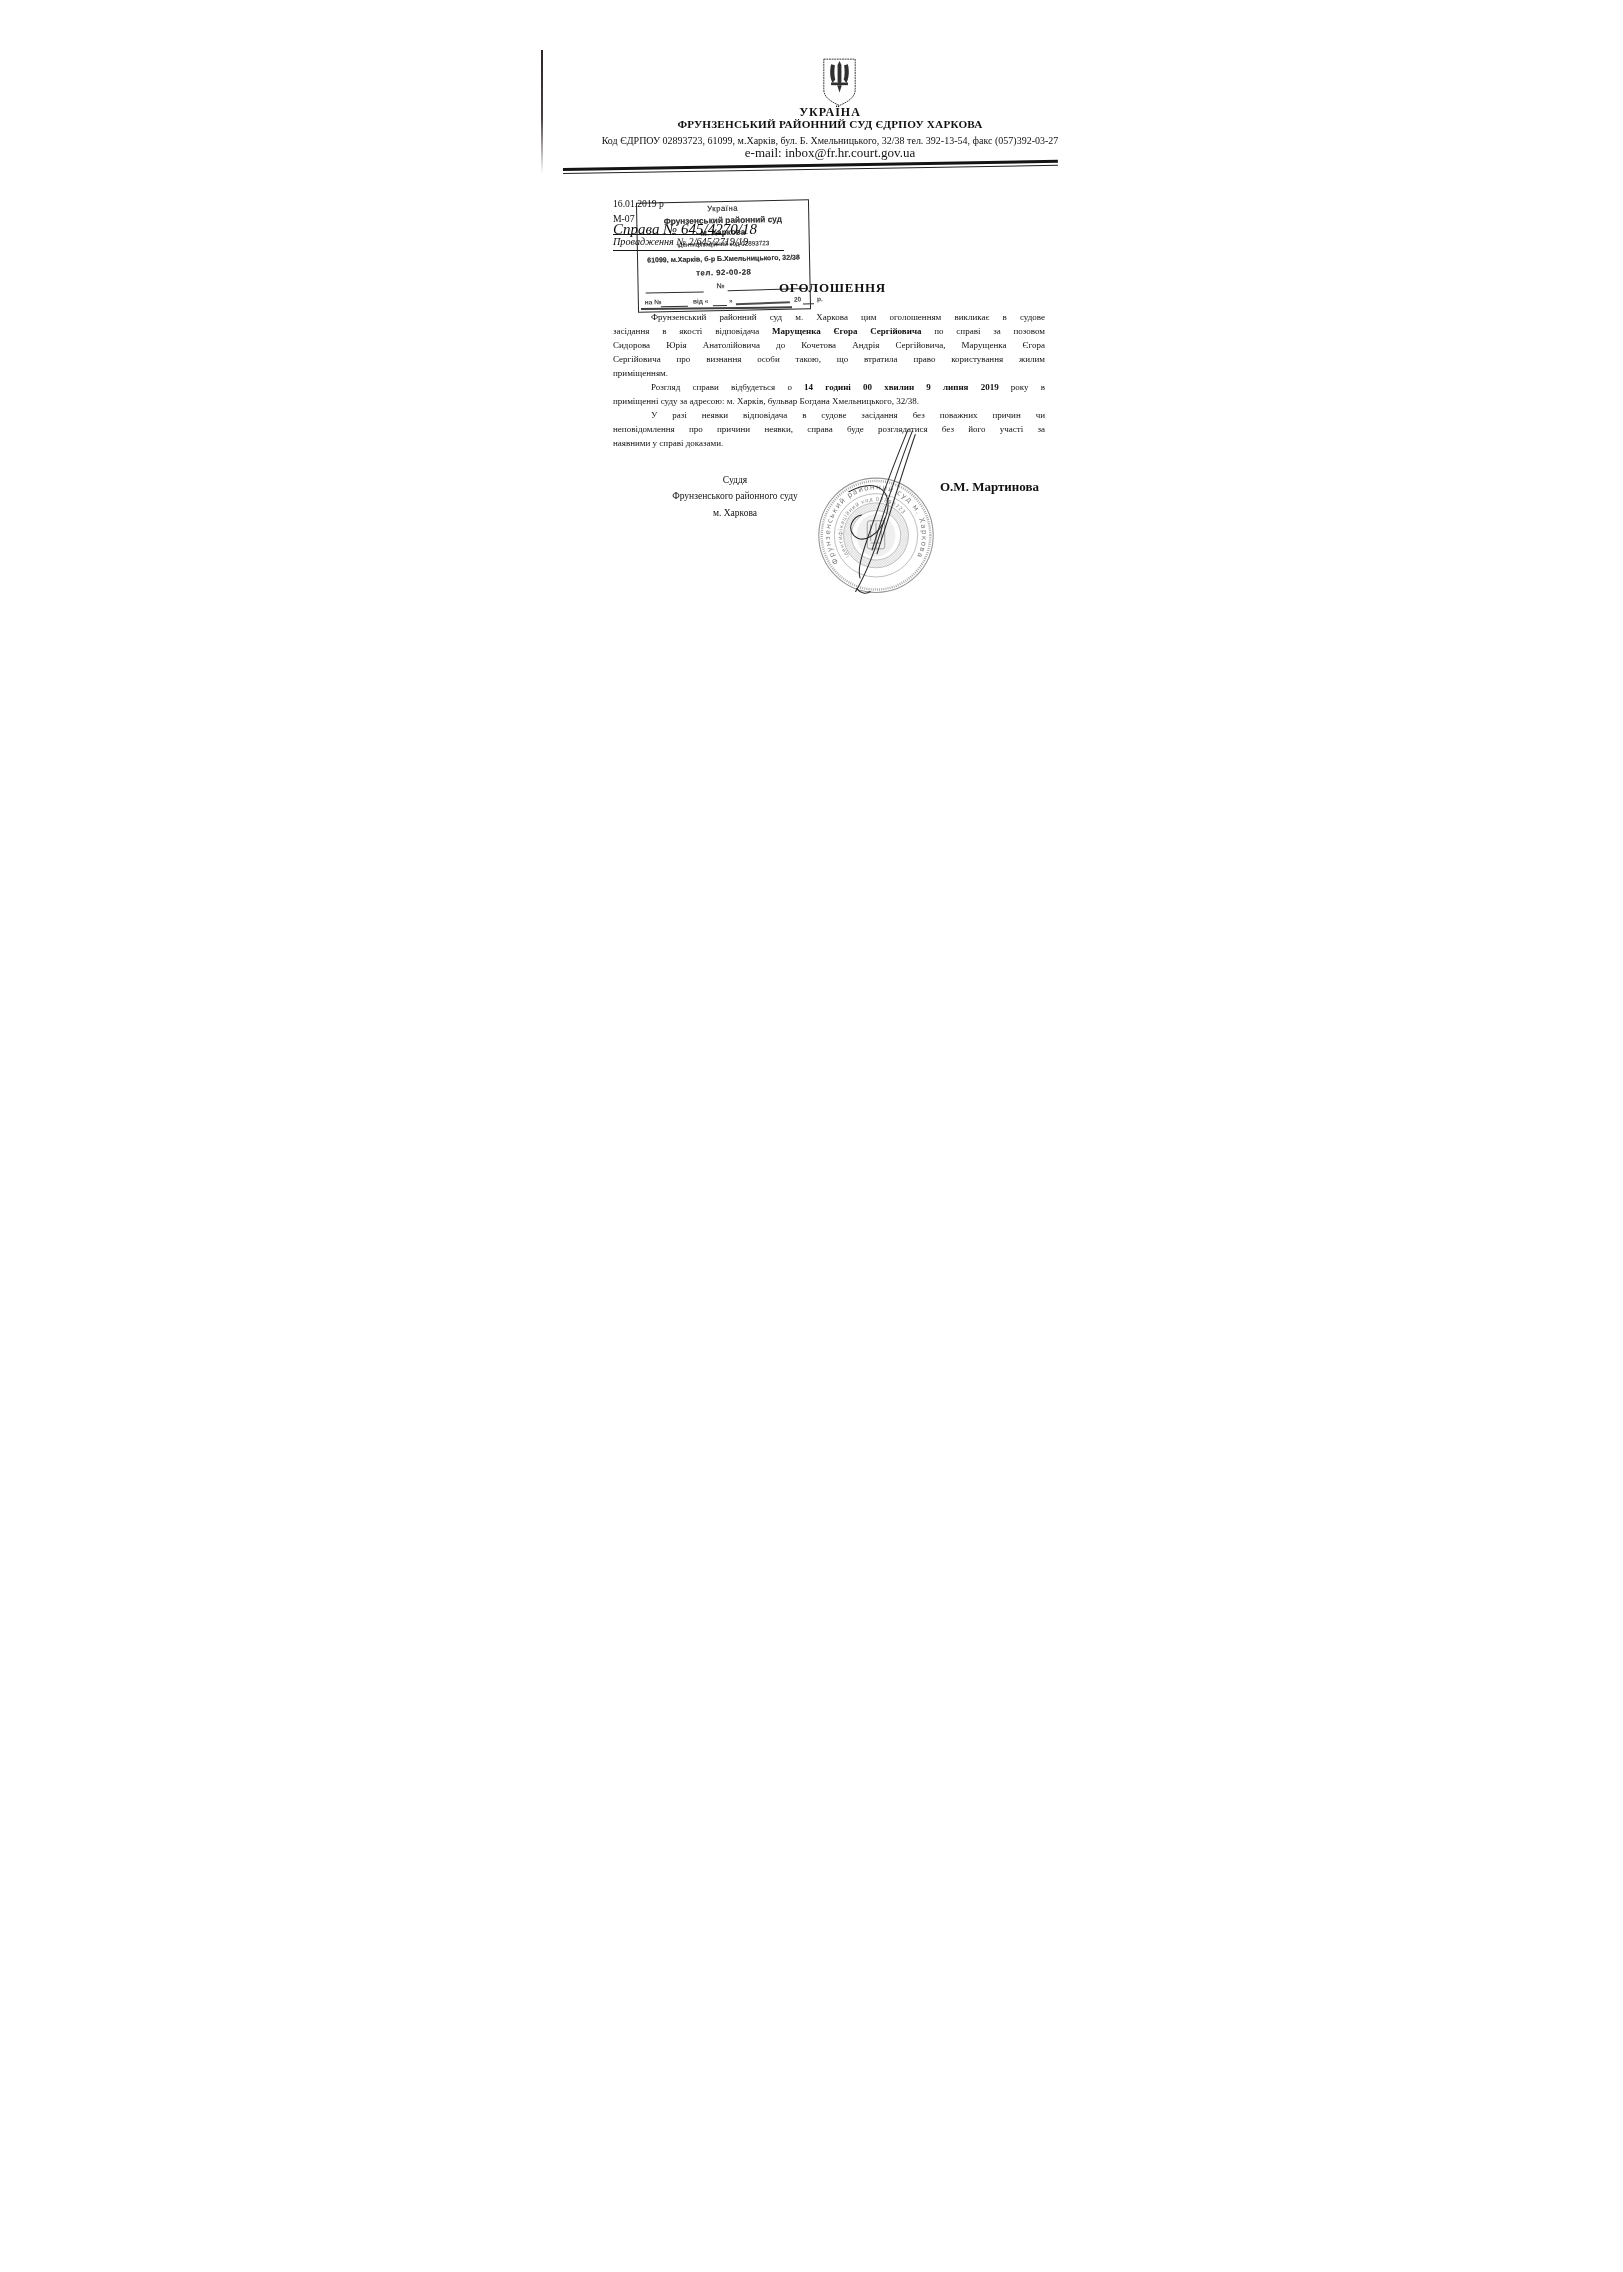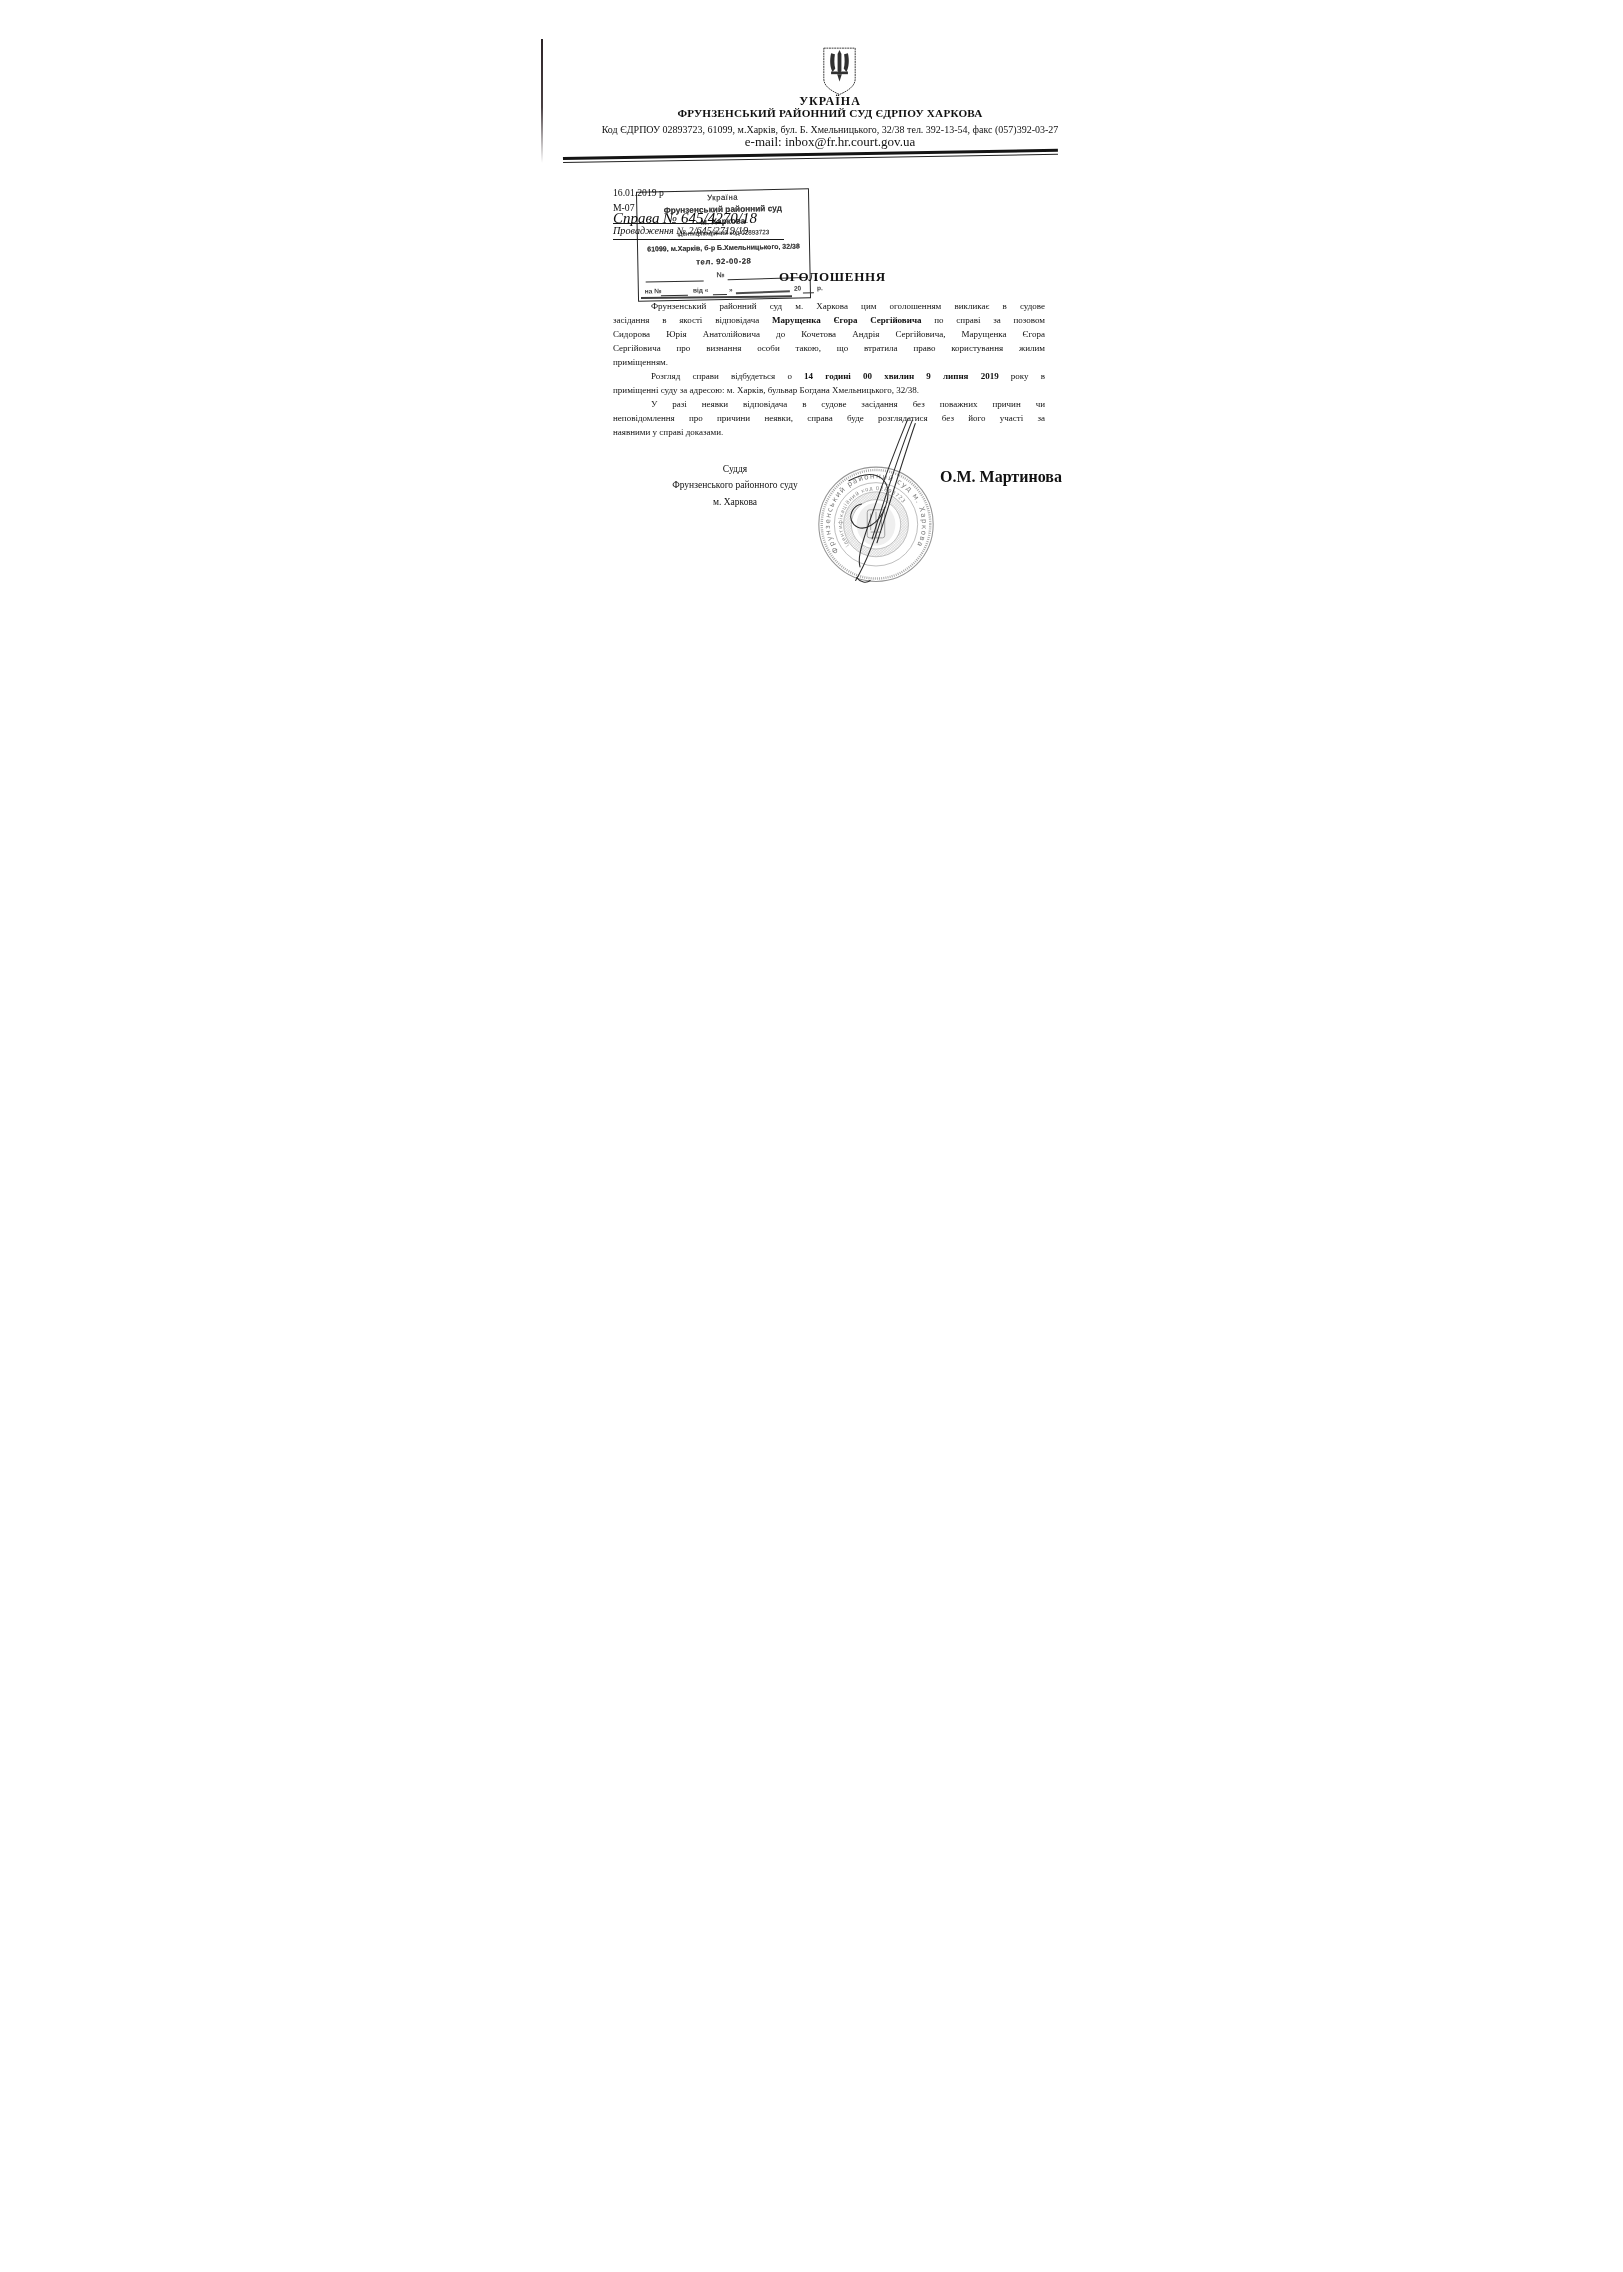--- a/index.html
+++ b/index.html
@@ -1,16 +1,16 @@
 <!DOCTYPE html>
 <html style="font-size:7.8px"><head>
 <meta charset="utf-8">
 <style>
   html,body{margin:0;padding:0;background:#ffffff;}
-  .page{position:relative;width:541px;height:757px;margin:1px auto;background:#fff;
+  .page{position:relative;width:541px;height:757px;margin:12px auto;background:#fff;
         overflow:hidden;font-family:"Liberation Serif",serif;color:#111;}
   .abs{position:absolute;}
 
   
   .streak{left:0;top:38px;width:1.5px;height:124px;
           background:linear-gradient(180deg,#2b2326 0%,#4a4043 55%,rgba(90,80,82,0) 100%);}
 
   
   .hline{left:18.5px;width:541px;text-align:center;white-space:nowrap;}
   .country{top:93px;font-size:12px;font-weight:bold;letter-spacing:1px;}
@@ -61,21 +61,21 @@
 
   
   .bodytxt{left:72px;top:298px;width:432px;font-size:9px;line-height:14px;}
   .bline{text-align:justify;text-align-last:justify;}
   .bline.last{text-align:left;text-align-last:left;}
   .indent{text-indent:38px;}
 
   
   .judge{left:121px;top:460px;width:146px;text-align:center;font-weight:normal;
          font-size:9.5px;line-height:16.3px;}
-  .sig-name{left:399px;top:467px;font-size:16px;font-weight:bold;white-space:nowrap;}
+  .sig-name{left:399px;top:467px;font-size:13px;font-weight:bold;white-space:nowrap;}
 
   .seal{left:272px;top:414px;}
 </style>
 </head>
 <body>
 
 <div class="page">
 
   <div class="abs streak"></div>
 

